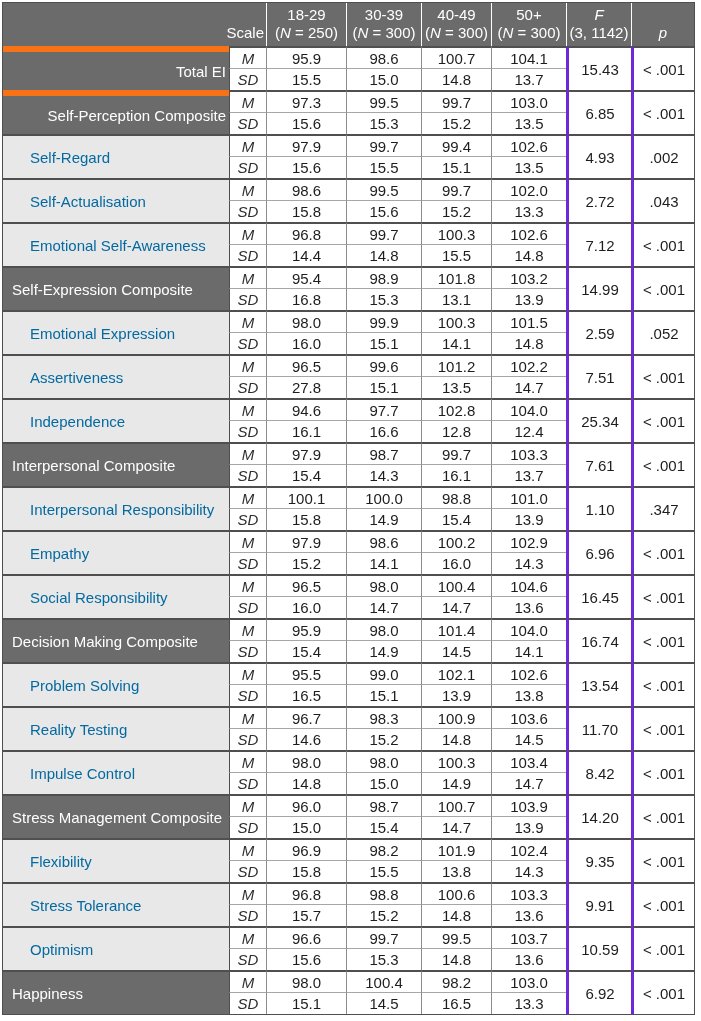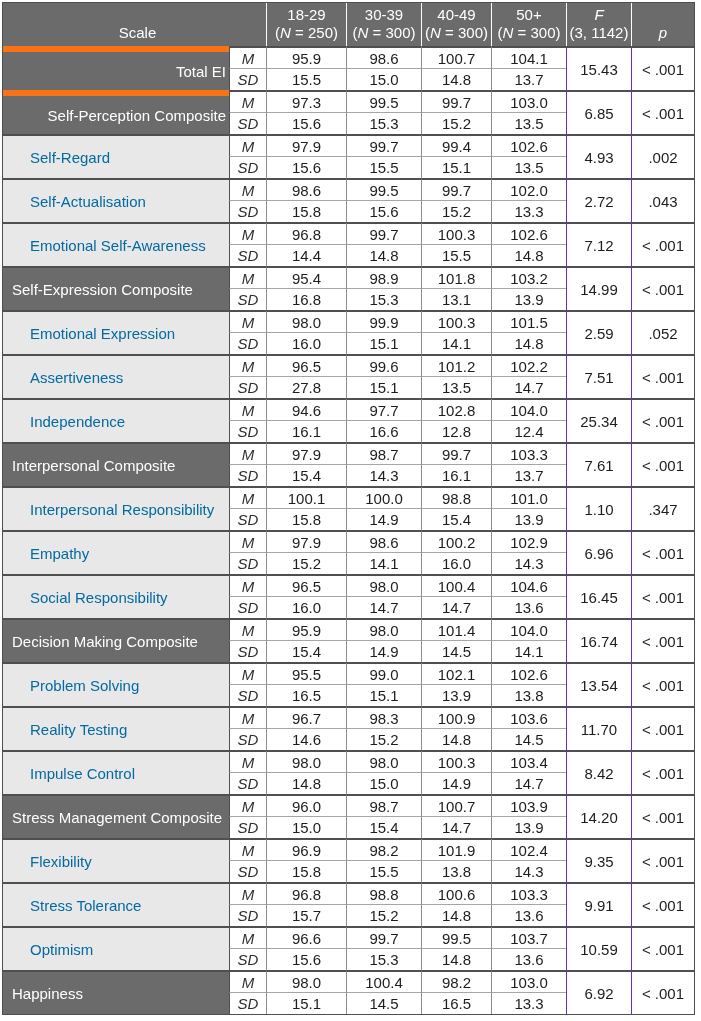--- a/index.html
+++ b/index.html
@@ -42,21 +42,21 @@
     padding: 3px 2px 5px 2px;
     height: 35px;
     border-left: 1px solid #ffffff;
     text-align: center;
     overflow: hidden;
     white-space: nowrap;
     margin-left: 23px;
   }
   thead th.scale-h {
     border-left: none;
-    text-align: center;
+    text-align: right;
     padding-left: 8px;
   }
   .italic { font-style: italic; }
   thead th i { font-style: italic; }
 
   
   tbody td {
     font-size: 15px;
     color: #1d1d1d;
     text-align: center;
@@ -78,21 +78,21 @@
   td.label.light { background: #e8e8e8; color: #0369a1; padding-left: 27px; }
   td.label.white-sep { border-top: 6px solid #f97316; text-align: right; }
 
   td.ms {
     font-style: italic;
     color: #2e2e2e;
     border-left: 1px solid #4f4f4f;
   }
   td.val { border-left: 1px solid #8c8c8c; }
   td.fcell, td.pcell {
-    border-left: 1px solid #6d28d9;
+    border-left: 3px solid #6d28d9;
     vertical-align: middle;
     border-top: 2px solid #4f4f4f;
   }
 </style>
 </head>
 <body>
 
 <div class="page">
   <table class="stats">
     <colgroup>

